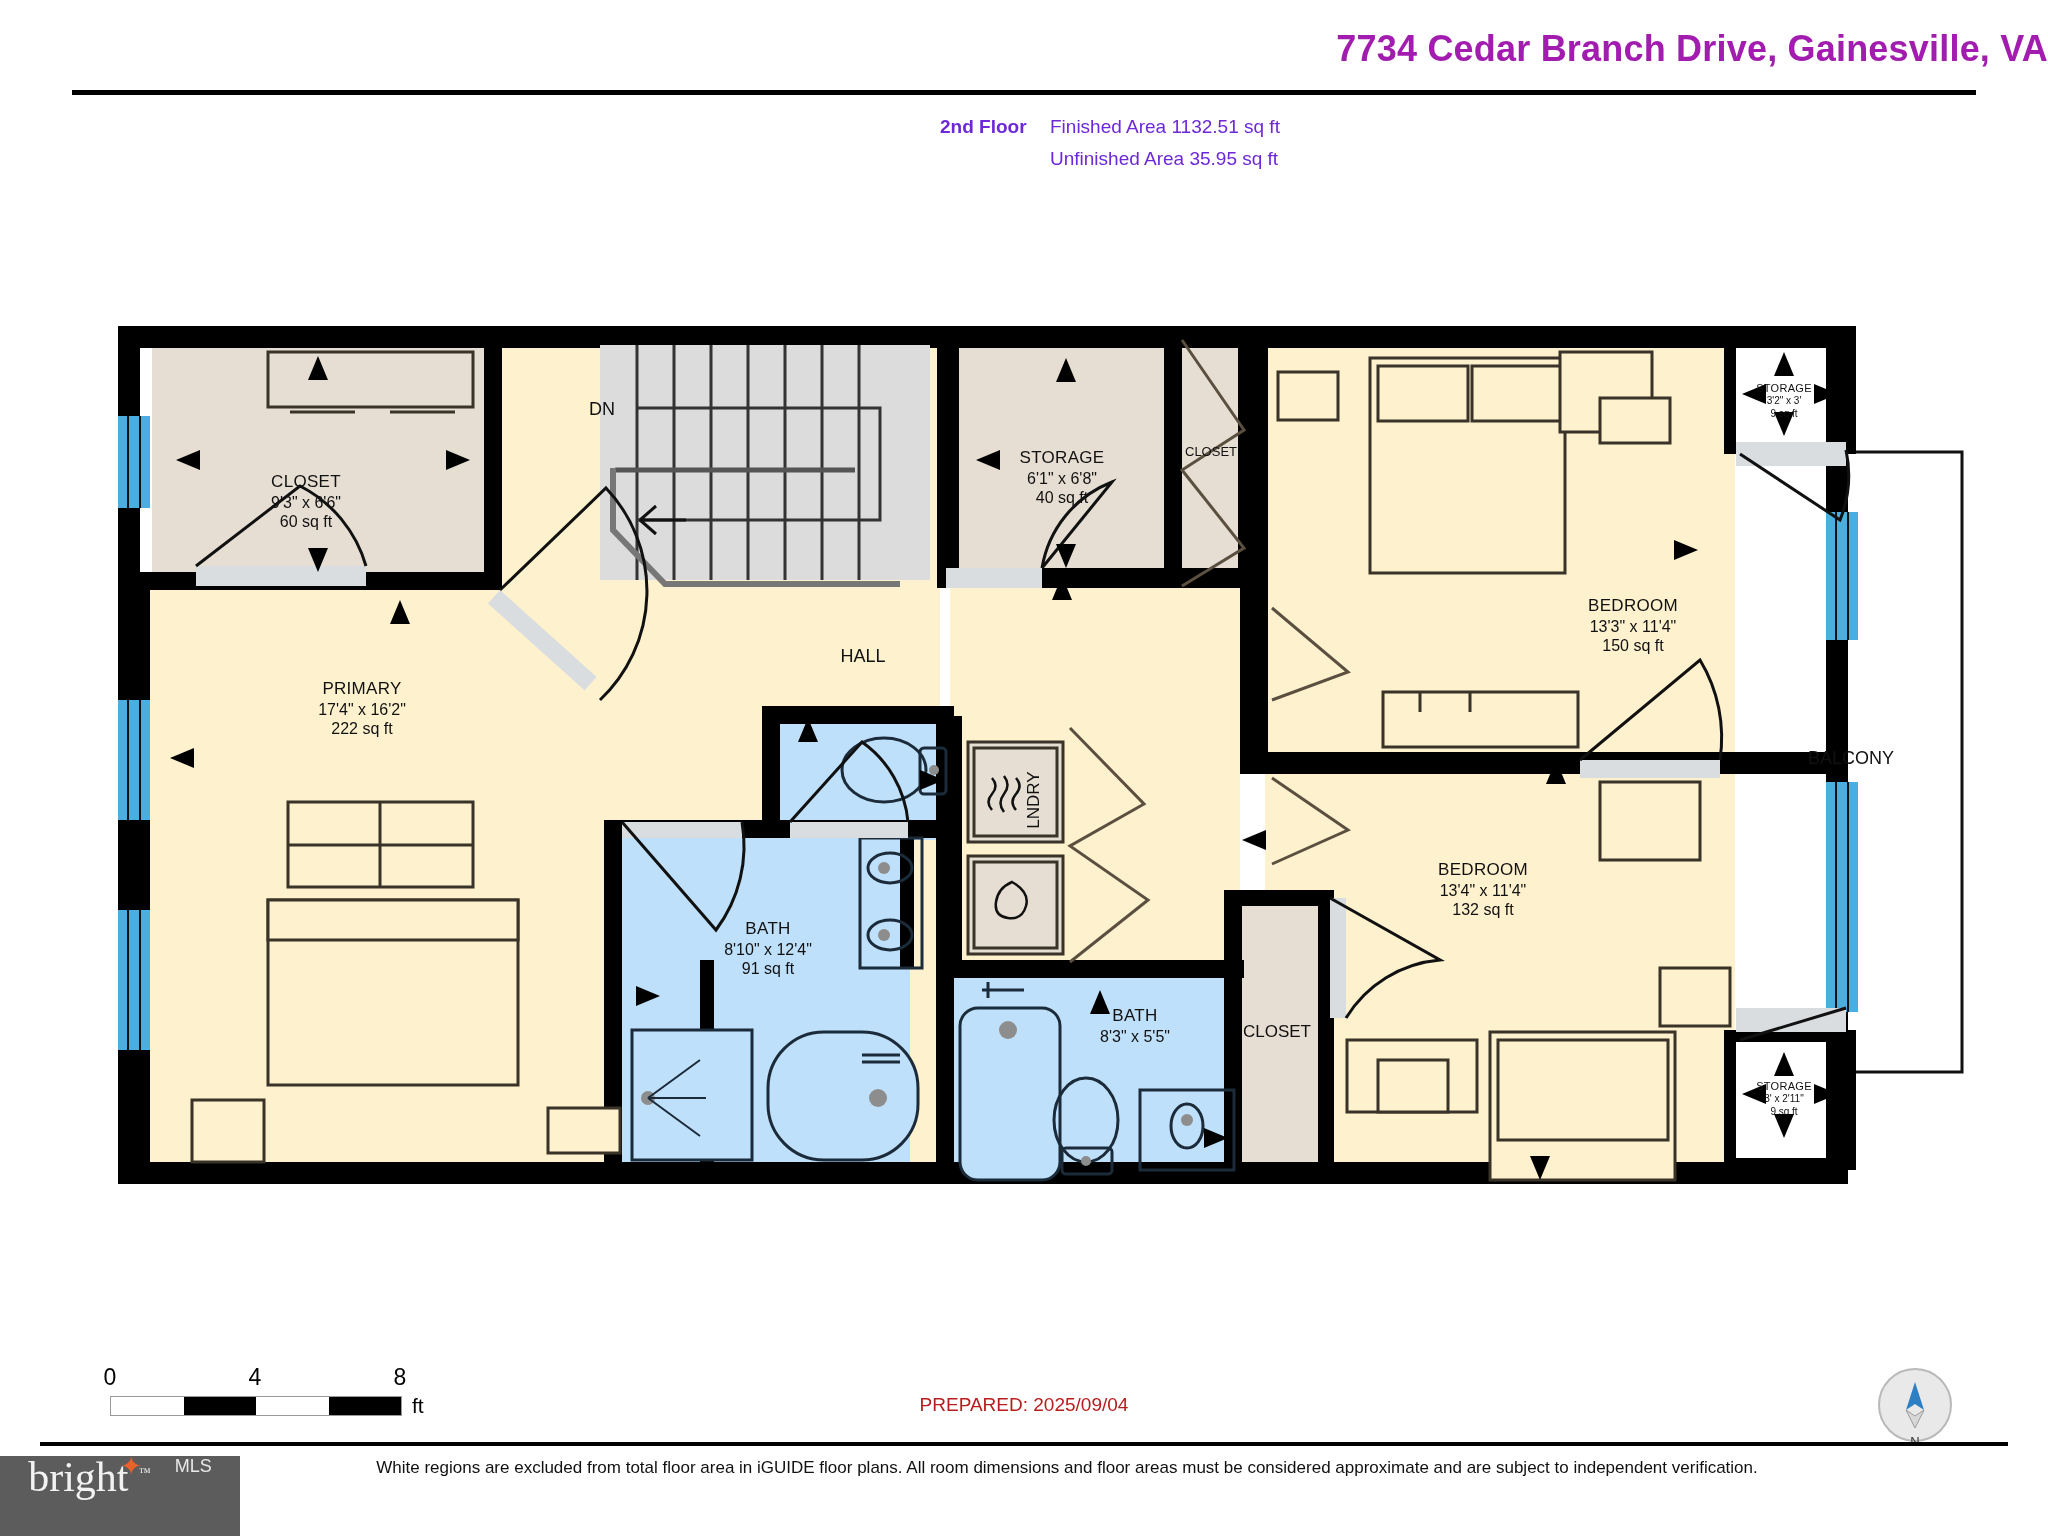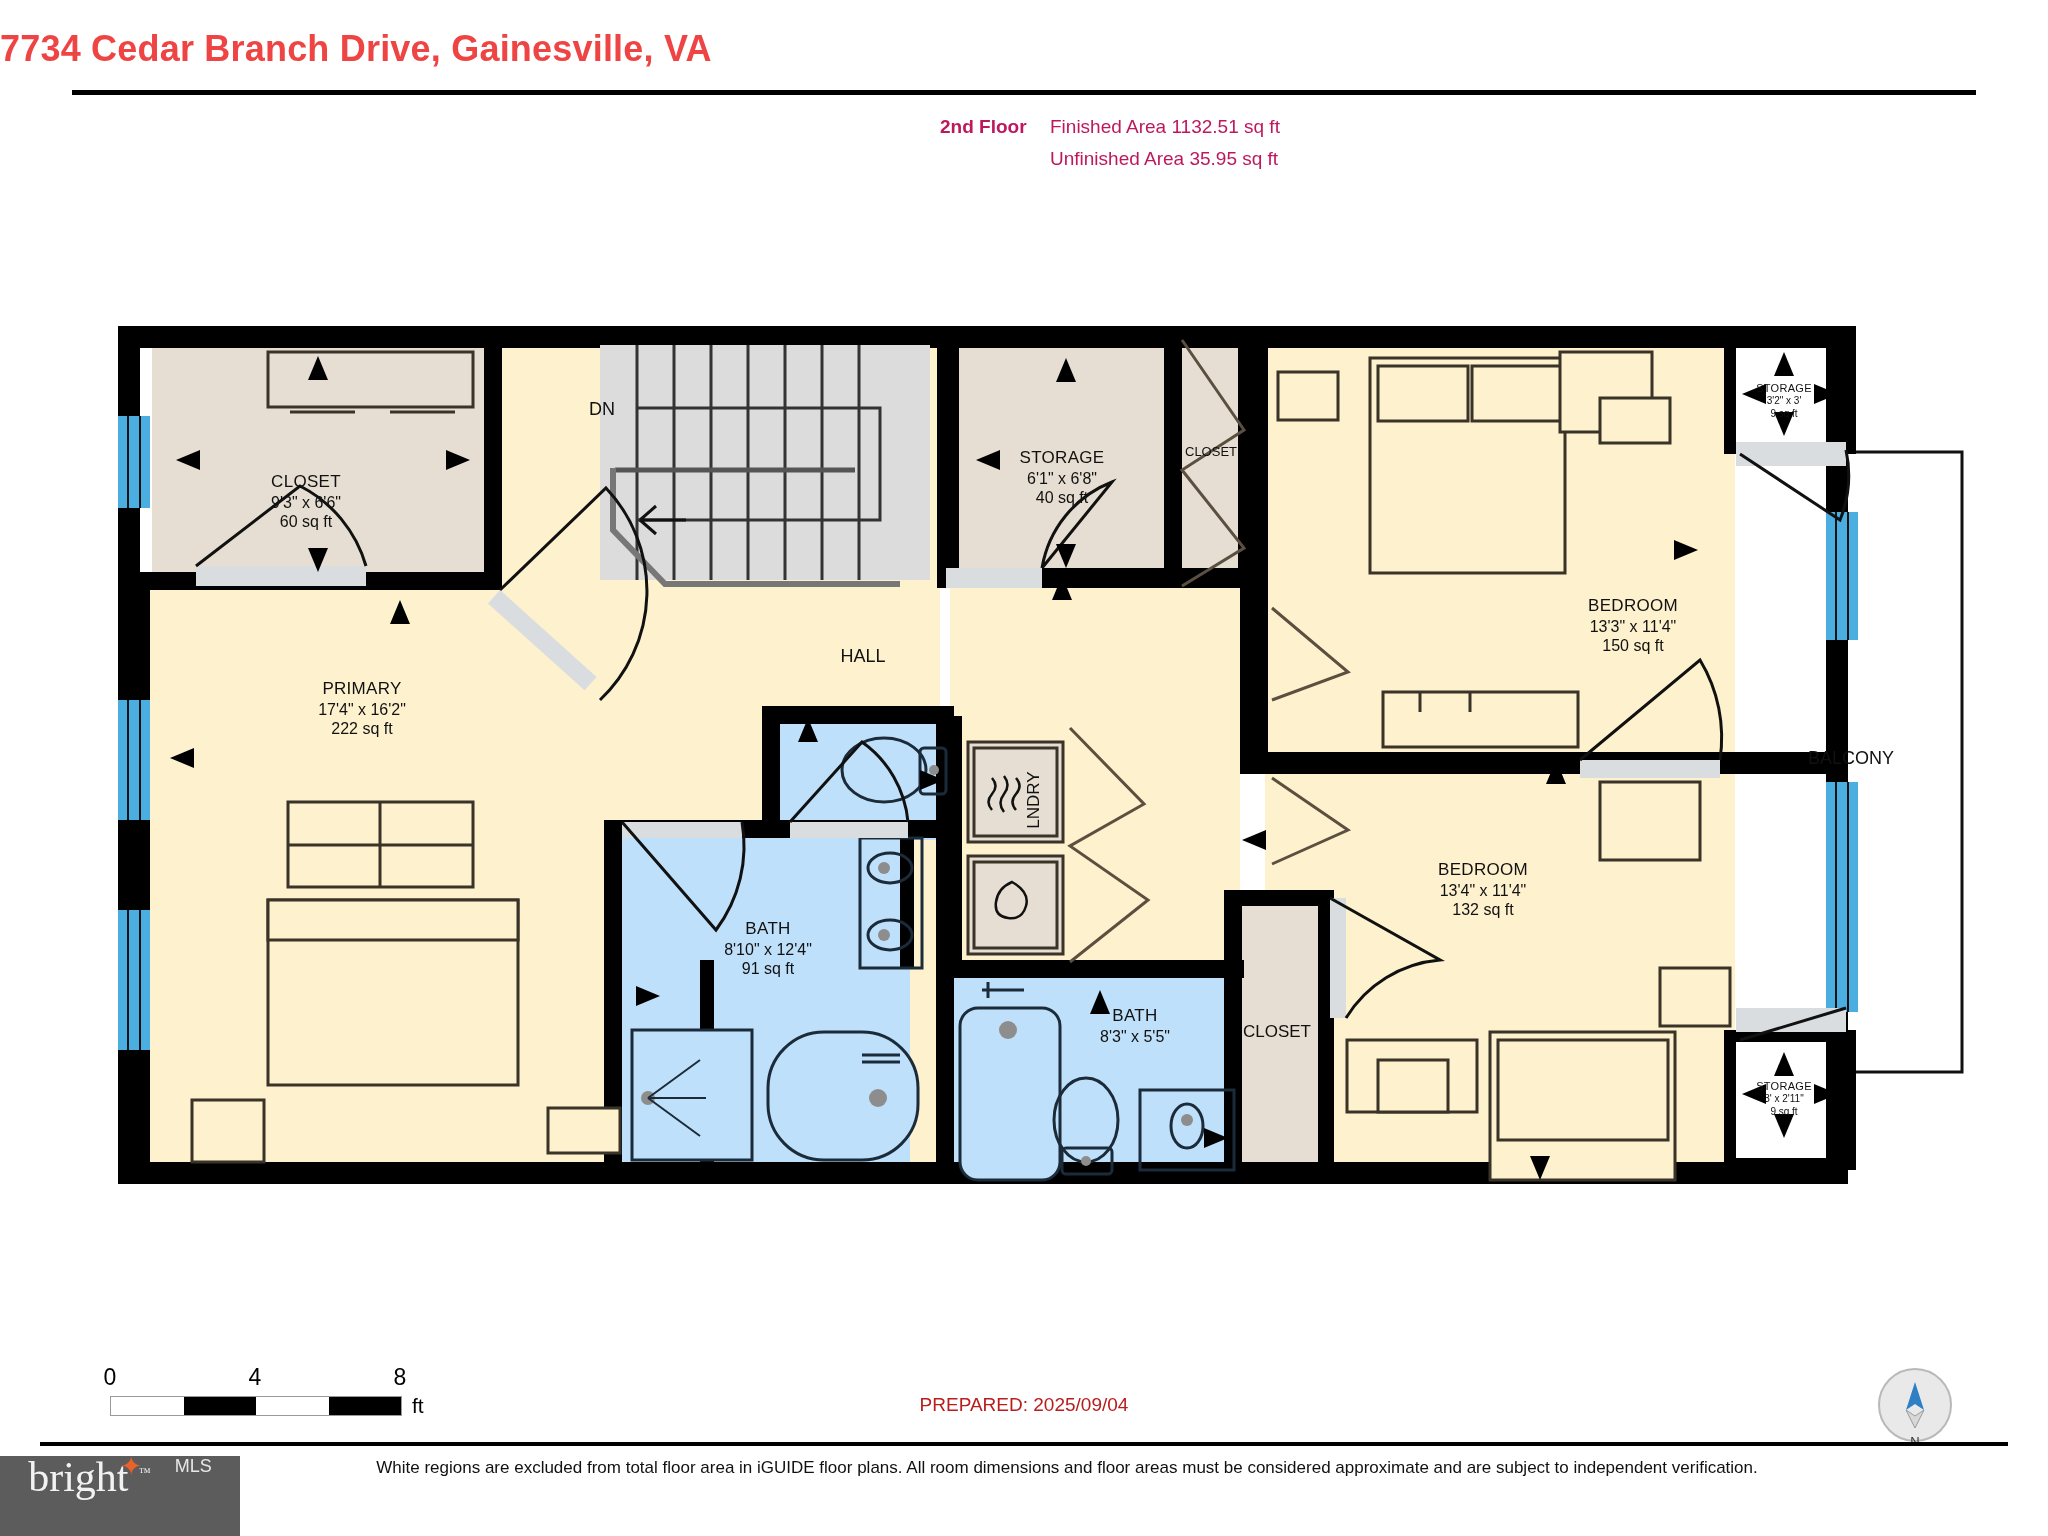--- a/index.html
+++ b/index.html
@@ -5,27 +5,27 @@
   html,body{margin:0;padding:0;}
   body{
     width:2048px;height:1536px;background:#ffffff;
     font-family:"Liberation Sans", sans-serif;
     position:relative;overflow:hidden;
   }
   .page{position:absolute;inset:0;}
 
   
   #title{
-    position:absolute;left:0;top:28px;width:2048px;text-align:left;
-    font-size:36px;font-weight:bold;color:#ef4444;letter-spacing:.2px;
+    position:absolute;left:0;top:28px;width:2048px;text-align:right;
+    font-size:36px;font-weight:bold;color:#a21caf;letter-spacing:.2px;
   }
   #title-rule{
     position:absolute;left:72px;top:90px;width:1904px;height:5px;background:#000;
   }
-  #floor-info{position:absolute;left:940px;top:117px;font-size:19px;color:#be185d;}
+  #floor-info{position:absolute;left:940px;top:117px;font-size:19px;color:#6d28d9;}
   #floor-info .row{display:flex;margin-bottom:13px;line-height:1;}
   #floor-label{font-weight:bold;width:110px;}
   #floor-info .val{white-space:nowrap;}
 
   
   #scalebar{position:absolute;left:110px;top:1396px;width:290px;height:18px;
             border:1px solid #999;display:flex;}
   #scalebar div{height:100%;}
   .sc-w{background:#fff;} .sc-b{background:#000;}
   .sc-num{position:absolute;font-size:23px;color:#000;top:1364px;}

